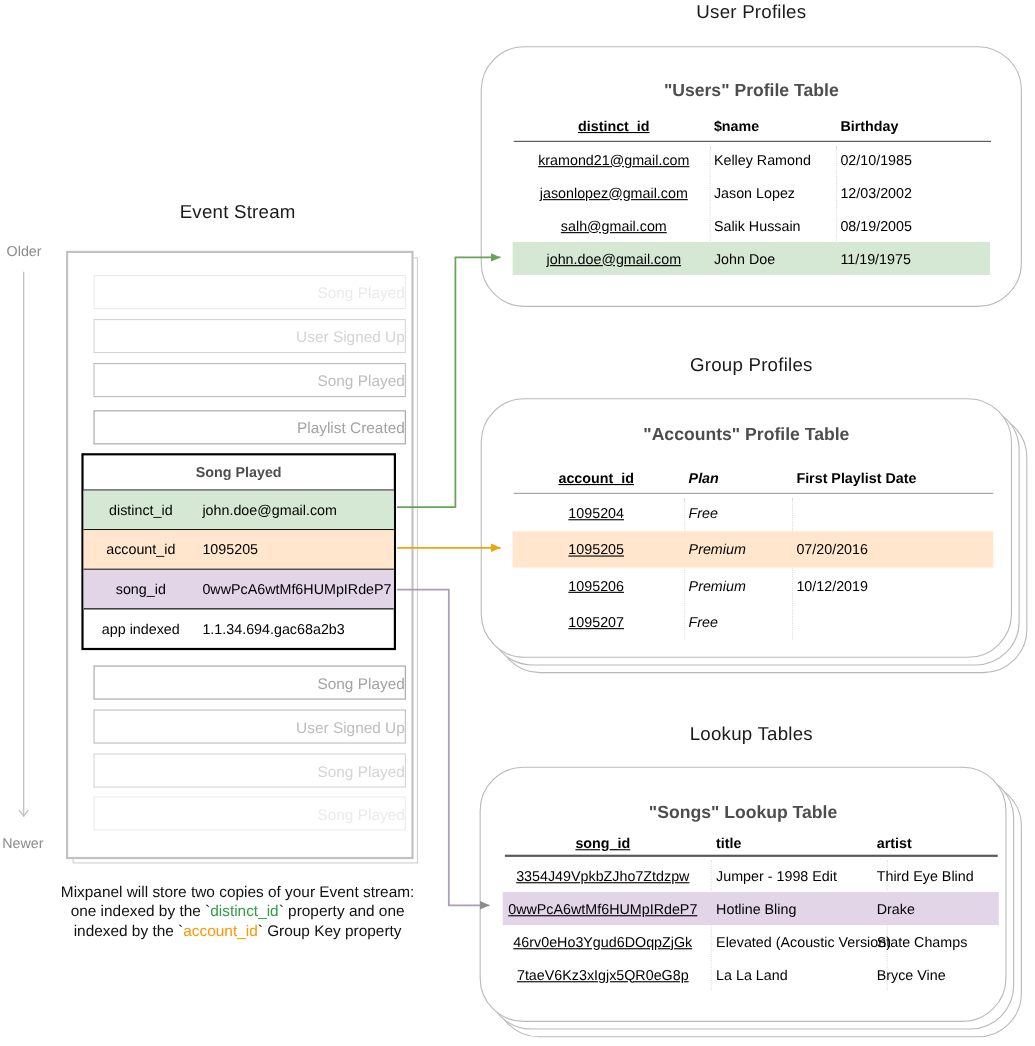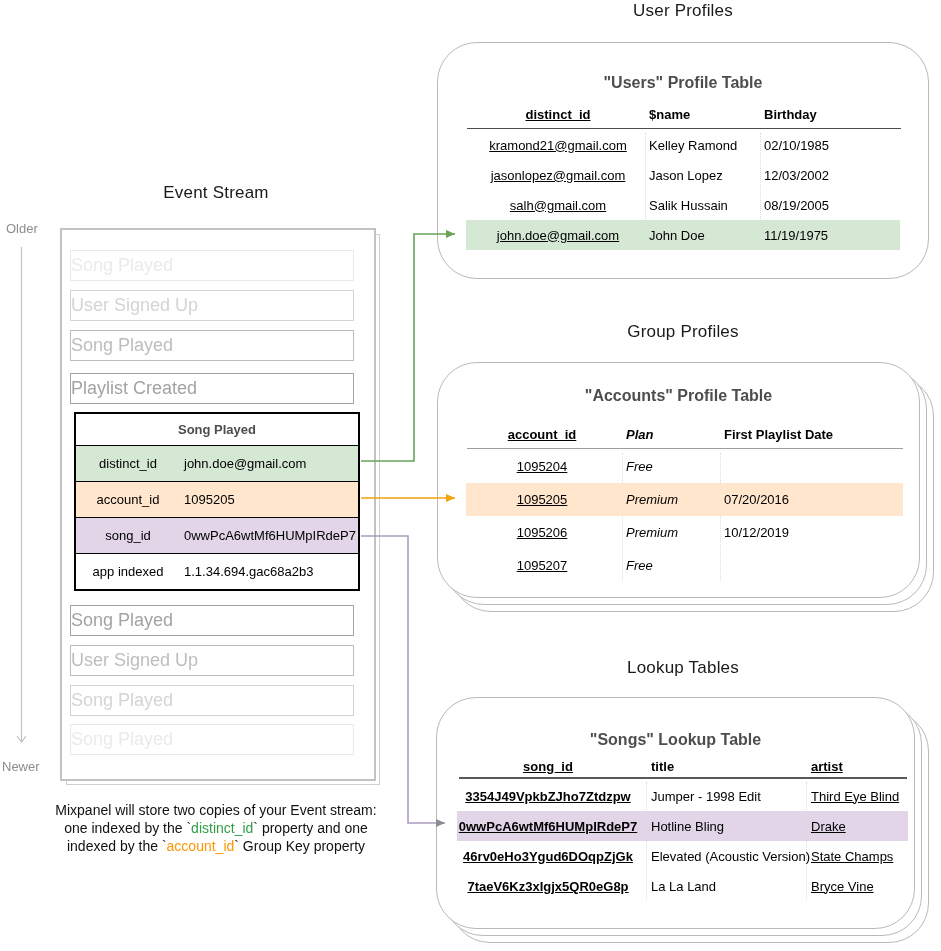--- a/index.html
+++ b/index.html
@@ -7,22 +7,22 @@
     position:relative;width:941px;height:951px;background:#fff;overflow:hidden;
     font-family:"Liberation Sans","DejaVu Sans",sans-serif;color:#000;
   }
   .abs{position:absolute;}
   
   .section-title{font-size:17px;color:#1a1a1a;text-align:center;letter-spacing:.2px;}
   
   .es-back{left:66px;top:234px;width:312px;height:549px;border:1px solid #cfcfcf;background:#fff;}
   .es-main{left:60px;top:228px;width:312px;height:549px;border:2px solid #c2c2c2;background:#fff;}
   .evt{
-    left:8px;width:284px;height:31px;border:1px solid #8f8f8f;background:#fff;
-    display:flex;align-items:center;justify-content:flex-start;font-size:18px;color:#8f8f8f;box-sizing:border-box;
+    left:23px;width:284px;height:31px;border:1px solid #8f8f8f;background:#fff;
+    display:flex;align-items:center;justify-content:flex-end;font-size:14px;color:#8f8f8f;box-sizing:border-box;
   }
   .fade-a{opacity:.18;} .fade-b{opacity:.38;} .fade-c{opacity:.58;} .fade-d{opacity:.82;}
   .evt-card{left:12px;width:286px;border:2px solid #000;background:#fff;box-sizing:border-box;}
   .evt-card-header{
     height:31px;display:flex;align-items:center;justify-content:center;
     font-size:13px;font-weight:bold;color:#4d4d4d;border-bottom:1px solid #000;
   }
   .evt-prop{display:flex;align-items:center;height:35px;border-bottom:1px solid #000;font-size:13px;}
   .evt-prop:last-child{border-bottom:none;}
   .evt-prop .k{width:104px;text-align:center;flex:0 0 auto;}
@@ -42,21 +42,21 @@
   .cell.center{justify-content:center;}
   .u{text-decoration:underline;}
   .sep{position:absolute;background:#4d4d4d;height:1px;}
   .rowbg{position:absolute;}
   .vdiv{position:absolute;width:0;border-left:1px dotted #dcdcdc;}
   
   .u-c1{left:29px;width:182px;} .u-c2{left:211px;width:115px;} .u-c3{left:326px;width:140px;}
   
   .a-c1{left:29px;width:150px;} .a-c2{left:188px;width:90px;font-style:italic;} .a-c3{left:286px;width:170px;}
   
-  .s-c1{left:21px;width:180px;font-weight:bold;} .s-c2{left:214px;width:155px;} .s-c3{left:374px;width:100px;text-decoration:underline;}
+  .s-c1{left:21px;width:180px;} .s-c2{left:214px;width:155px;} .s-c3{left:360px;width:100px;}
   .row-h30{height:30px;} .row-h33{height:33px;}
   svg.overlay{position:absolute;left:0;top:0;pointer-events:none;}
 </style>
 </head>
 <body>
 
 <div id="canvas">
 
   <div class="abs section-title" style="left:60px;top:183px;width:312px;">Event Stream</div>
   <div class="abs section-title" style="left:437px;top:1px;width:492px;">User Profiles</div>

